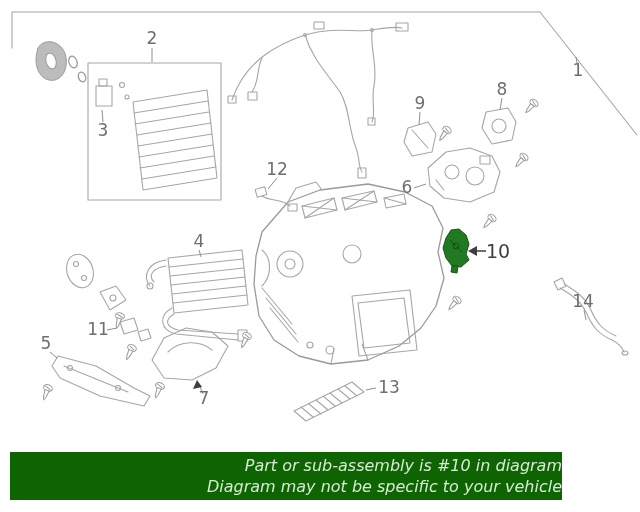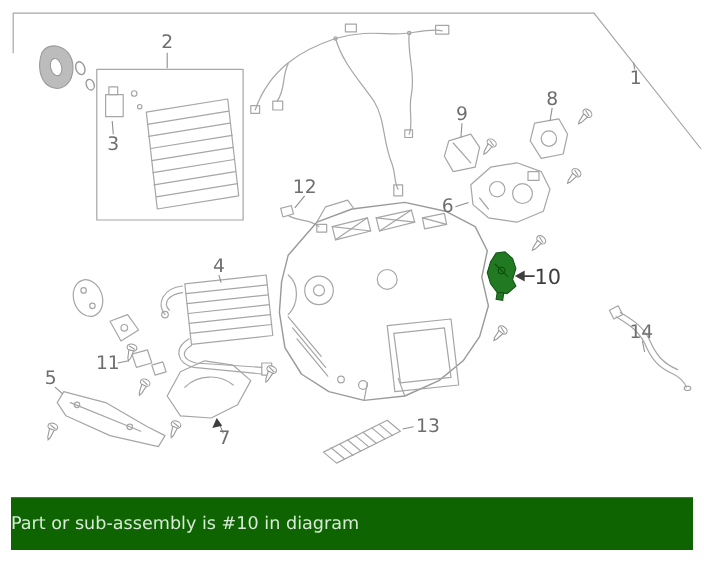--- a/index.html
+++ b/index.html
@@ -11,23 +11,23 @@
   .ln2{stroke:#9a9a9a;fill:none;stroke-width:1.3;stroke-linejoin:round;stroke-linecap:round;}
   .leader{stroke:#8f8f8f;fill:none;stroke-width:1;}
   .fillgray{fill:#bcbcbc;stroke:#9a9a9a;stroke-width:1;}
   .hole{fill:#ffffff;stroke:#9a9a9a;stroke-width:1;}
   .green{fill:#217a21;stroke:#145414;stroke-width:1;}
   .greenline{stroke:#0f4f0f;fill:none;stroke-width:1;}
   .arrow{fill:#3f3f3f;stroke:none;}
   .arrowline{stroke:#3f3f3f;stroke-width:1.5;fill:none;}
   text.callout{font:17px "DejaVu Sans", sans-serif;fill:#6e6e6e;text-anchor:middle;}
   text.callout-big{font:19px "DejaVu Sans", sans-serif;fill:#3f3f3f;text-anchor:middle;}
-  .banner{position:absolute;left:10px;top:452px;width:620px;height:48px;
+  .banner{position:absolute;left:10px;top:452px;width:552px;height:48px;
           background:#0e6400;color:#d6ead6;display:flex;flex-direction:column;
-          align-items:flex-start;justify-content:center;gap:1px;}
+          align-items:flex-end;justify-content:center;gap:1px;font-style:italic;}
   .banner .bline{font-size:16px;line-height:20px;white-space:nowrap;}
 </style>
 </head>
 <body>
 
 <div class="page">
 
   <svg class="diagram-svg" width="640" height="448" viewBox="0 0 640 448">
     <defs>
       <g id="screw">
@@ -246,15 +246,16 @@
     <text class="callout" x="420" y="109">9</text>
     <text class="callout-big" x="498" y="258">10</text>
     <text class="callout" x="98" y="335">11</text>
     <text class="callout" x="277" y="175">12</text>
     <text class="callout" x="389" y="393">13</text>
     <text class="callout" x="583" y="307">14</text>
   </svg>
 
   <div class="banner">
     <div class="bline">Part or sub-assembly is #10 in diagram</div>
+    <div class="bline">Diagram may not be specific to your vehicle</div>
   </div>
 
 </div>
 
 </body></html>

